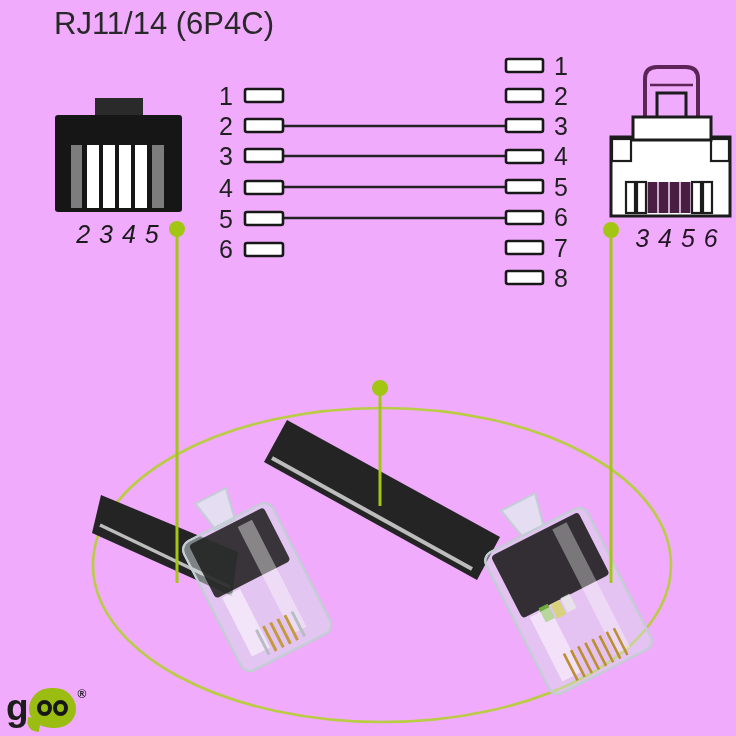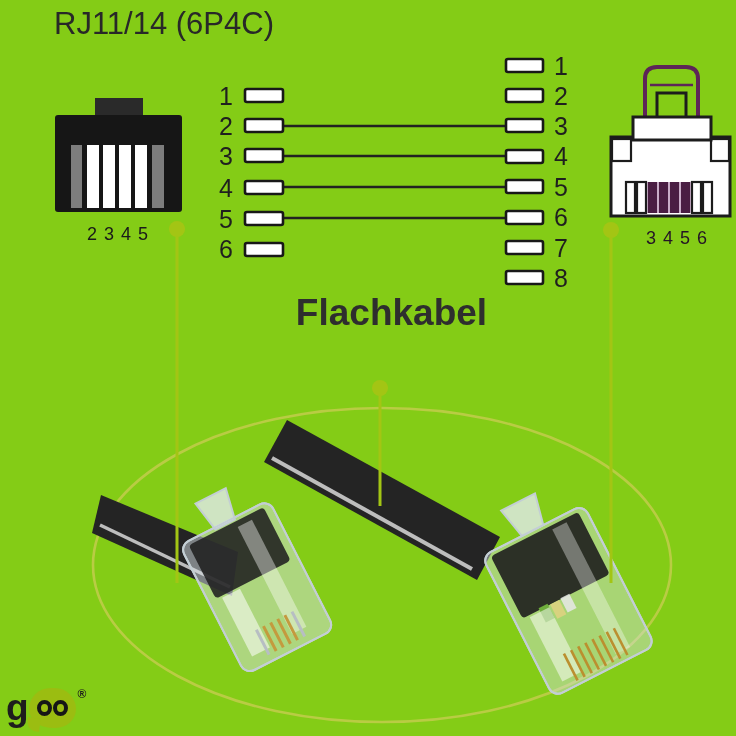--- a/index.html
+++ b/index.html
@@ -1,24 +1,24 @@
 <!DOCTYPE html>
 <html><head>
 <meta charset="utf-8">
 <style>
   html,body{margin:0;padding:0;background:#fff;}
-  .stage{position:relative;width:736px;height:736px;background:#84cc16;overflow:hidden;
+  .stage{position:relative;width:736px;height:736px;background:#f0abfc;overflow:hidden;
          font-family:"Liberation Sans",sans-serif;}
   .stage svg{position:absolute;left:0;top:0;}
   .txt{position:absolute;color:#262626;white-space:nowrap;}
   .title{font-size:31px;line-height:36px;color:#282828;}
   .pn{font-size:25px;line-height:26px;height:26px;color:#1f1f1f;}
   .pn-l{left:203px;width:30px;text-align:right;}
   .pn-r{left:554px;width:36px;text-align:left;}
-  .plug-label{font-size:18px;line-height:26px;text-align:center;width:104px;letter-spacing:1px;}
+  .plug-label{font-size:25px;line-height:26px;text-align:center;width:104px;letter-spacing:1px;font-style:italic;}
   .cap-title{left:188px;top:292px;width:407px;text-align:center;
              font-size:37px;font-weight:700;color:#2e2e2e;letter-spacing:0;}
   .cap-sub{left:188px;top:331px;width:407px;text-align:center;
            font-size:36px;font-weight:400;color:#4a4a4a;}
   .logo{position:absolute;left:6px;top:684px;display:flex;align-items:center;height:48px;}
   .lg{font-size:37px;font-weight:700;color:#1d1d1d;letter-spacing:-1px;line-height:44px;}
   .blob{position:relative;width:47px;height:40px;background:#9bbd11;margin:0 1px;
         border-radius:48% 48% 46% 52% / 55% 55% 50% 50%;
         display:flex;align-items:center;justify-content:center;}
   .blob .tail{position:absolute;left:-2px;bottom:-3px;width:13px;height:13px;background:#9bbd11;
@@ -160,21 +160,20 @@
   <div class="txt pn pn-r" style="top:113px;">3</div>
   <div class="txt pn pn-r" style="top:143px;">4</div>
   <div class="txt pn pn-r" style="top:174px;">5</div>
   <div class="txt pn pn-r" style="top:204px;">6</div>
   <div class="txt pn pn-r" style="top:235px;">7</div>
   <div class="txt pn pn-r" style="top:265px;">8</div>
 
   <div class="txt plug-label" style="left:66px;top:221px;color:#1a1a1a;">2 3 4 5</div>
   <div class="txt plug-label" style="left:625px;top:225px;color:#241426;">3 4 5 6</div>
 
-  <div class="txt cap-title">Flachkabel</div>
 
   <div class="logo">
     <span class="lg">g</span>
     <span class="blob">
       <span class="tail"></span>
       <span class="o"></span>
       <span class="o"></span>
     </span>
     <span class="reg">®</span>
   </div>

